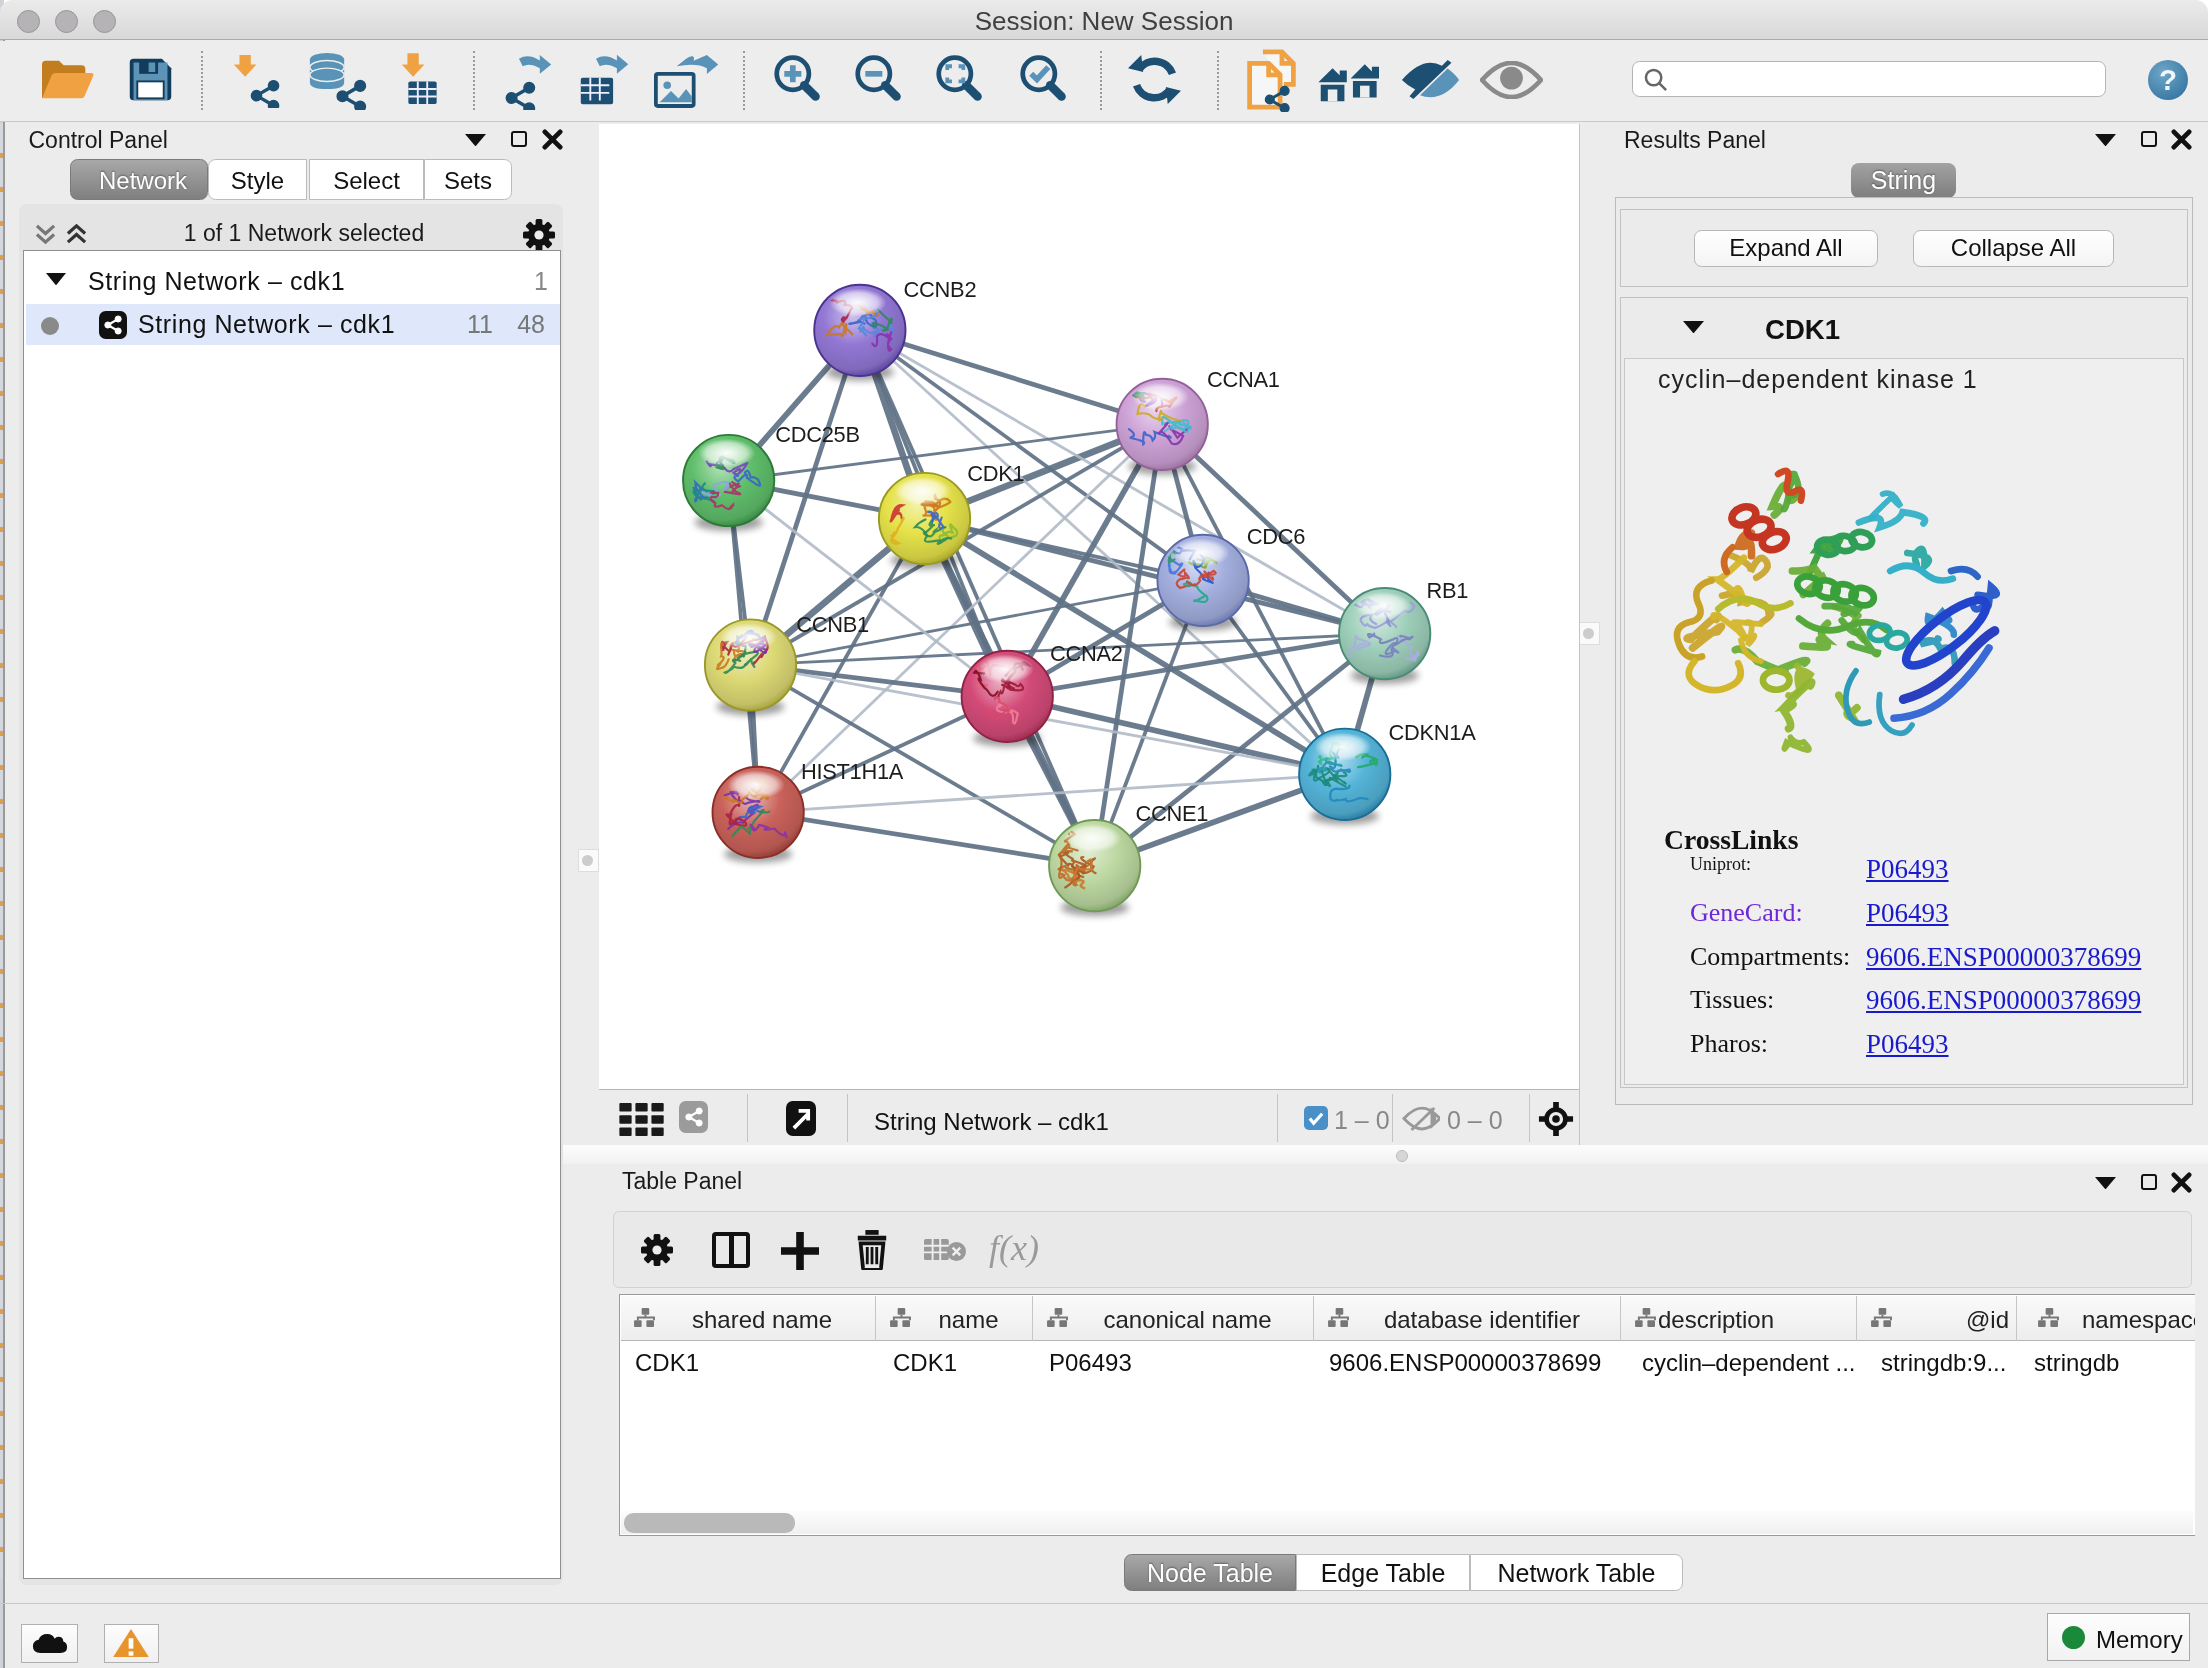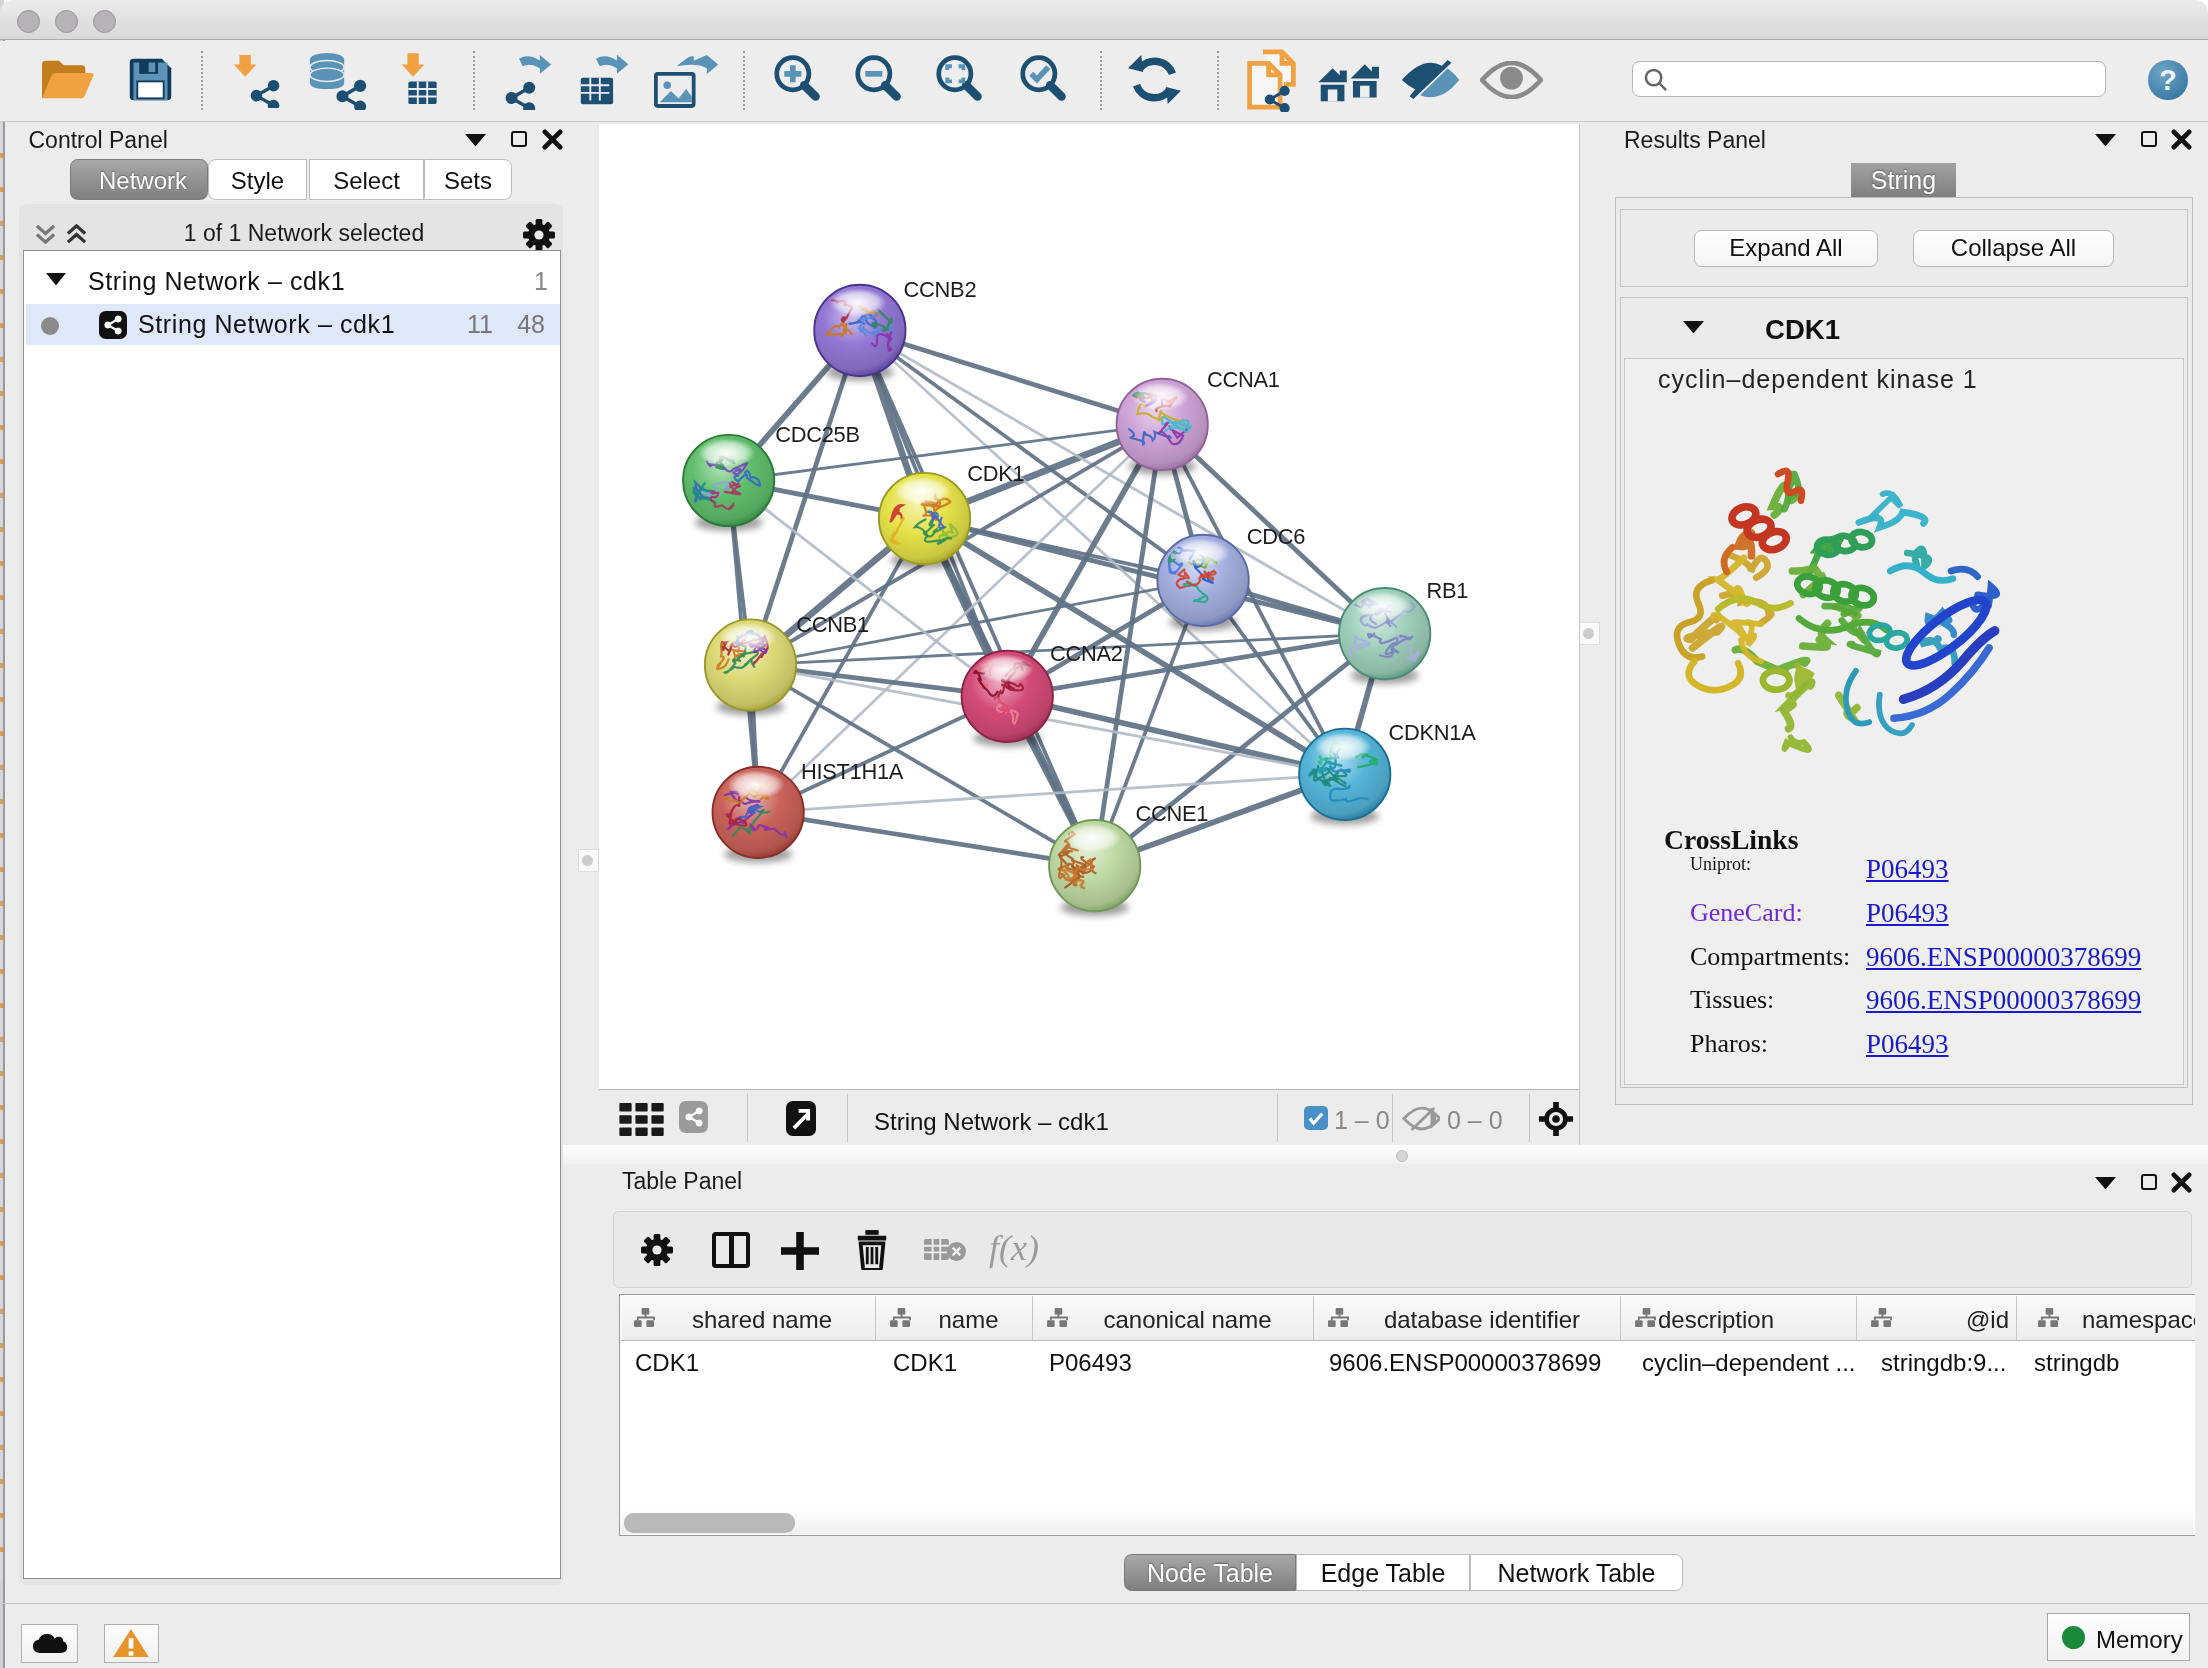--- a/index.html
+++ b/index.html
@@ -22,20 +22,21 @@
 <body>
 <div style="position:absolute;left:0;top:0;width:19px;height:19px;background:#fff"></div>
 <div style="position:absolute;right:0;top:0;width:19px;height:19px;background:#fff"></div>
 <div style="position:absolute;left:0;top:0;width:3.8px;height:1668px;background:#cfd3d8"></div>
 <div style="position:absolute;left:0;top:124px;width:2.9px;height:1455px;background:repeating-linear-gradient(#d4d8dd 0px,#d4d8dd 29.5px,#dd9f4d 29.5px,#dd9f4d 34px)"></div>
 <div style="position:absolute;left:2.9px;top:40px;width:1.9px;height:1628px;background:#9a9a9a"></div>
 <div class="titlebar">
     <div class="tl" style="left:17px"></div>
     <div class="tl" style="left:55px"></div>
     <div class="tl" style="left:93px"></div>
+    <div class="title">Session: New Session</div>
   </div>
 <div class="toolbar"></div>
 <div style="position:absolute;left:201px;top:51px;width:0;height:59px;border-left:2.9px dotted #9a9a9a"></div>
 <div style="position:absolute;left:473px;top:51px;width:0;height:59px;border-left:2.9px dotted #9a9a9a"></div>
 <div style="position:absolute;left:743px;top:51px;width:0;height:59px;border-left:2.9px dotted #9a9a9a"></div>
 <div style="position:absolute;left:1100px;top:51px;width:0;height:59px;border-left:2.9px dotted #9a9a9a"></div>
 <div style="position:absolute;left:1217px;top:51px;width:0;height:59px;border-left:2.9px dotted #9a9a9a"></div>
 <svg style="position:absolute;left:38px;top:55px" width="57" height="49" viewBox="0 0 60 52">
     <path d="M4 46 L4 10 Q4 6 8 6 L22 6 L27 11 L46 11 Q50 11 50 15 L50 20 Z" fill="#c17d1e"></path>
     <path d="M4 46 L14 22 Q15 19 19 19 L56 19 Q60 19 58 23 L49 44 Q48 46 44 46 Z" fill="#f0a242"></path>
@@ -621,21 +622,21 @@
 <div class="abs" style="left:1396px;top:1150px;width:12.4px;height:12.4px;border-radius:50%;background:#d6d6d6;border:1px solid #bbb"></div>
 <div class="abs" style="left:1579px;top:124px;width:630px;height:1021px;border-left:1.9px solid #c4c4c4"></div>
 <div class="ptitle" style="left:1624px;top:127px">Results Panel</div>
 <svg style="position:absolute;left:2095px;top:134px" width="21" height="12.4" viewBox="0 0 22 13">
     <path d="M0 0 H22 L11.0 13 Z" fill="#111"></path>
   </svg>
 <div style="position:absolute;left:2141px;top:131px;width:16px;height:16px;border:2.9px solid #111;border-radius:2.9px"></div>
 <svg style="position:absolute;left:2171px;top:129px" width="21" height="21" viewBox="0 0 22 22">
     <path d="M3 3 L19 19 M19 3 L3 19" stroke="#111" stroke-width="5" stroke-linecap="round"></path>
   </svg>
-<div class="abs" style="left:1851px;top:163px;width:105px;height:35px;border-radius:0;background:linear-gradient(#a2a2a2,#7e7e7e);color:#fff;font-size:25px;text-align:center;line-height:35px;text-shadow:0 -1px 1.9px rgba(0,0,0,.4)">String</div>
+<div class="abs" style="left:1851px;top:163px;width:105px;height:35px;border-radius:8px;background:linear-gradient(#a2a2a2,#7e7e7e);color:#fff;font-size:25px;text-align:center;line-height:35px;text-shadow:0 -1px 1.9px rgba(0,0,0,.4)">String</div>
 <div class="abs" style="left:1615px;top:197px;width:578px;height:908px;background:#ebebeb;border:1px solid #bbb"></div>
 <div class="abs" style="left:1620px;top:209px;width:568px;height:78px;border:1px solid #c2c2c2"></div>
 <div class="btn" style="left:1694px;top:230px;width:184px;height:37px;line-height:34px">Expand All</div>
 <div class="btn" style="left:1913px;top:230px;width:201px;height:37px;line-height:34px">Collapse All</div>
 <div class="abs" style="left:1620px;top:297px;width:568px;height:791px;border:1px solid #c2c2c2"></div>
 <svg style="position:absolute;left:1683px;top:321px" width="21" height="12.4" viewBox="0 0 22 13">
     <path d="M0 0 H22 L11.0 13 Z" fill="#111"></path>
   </svg>
 <div class="abs" style="left:1765px;top:314px;font-size:27.6px;font-weight:bold;color:#111">CDK1</div>
 <div class="abs" style="left:1624px;top:358px;width:560px;height:727px;border:1px solid #c8c8c8;background:#efefef"></div>

